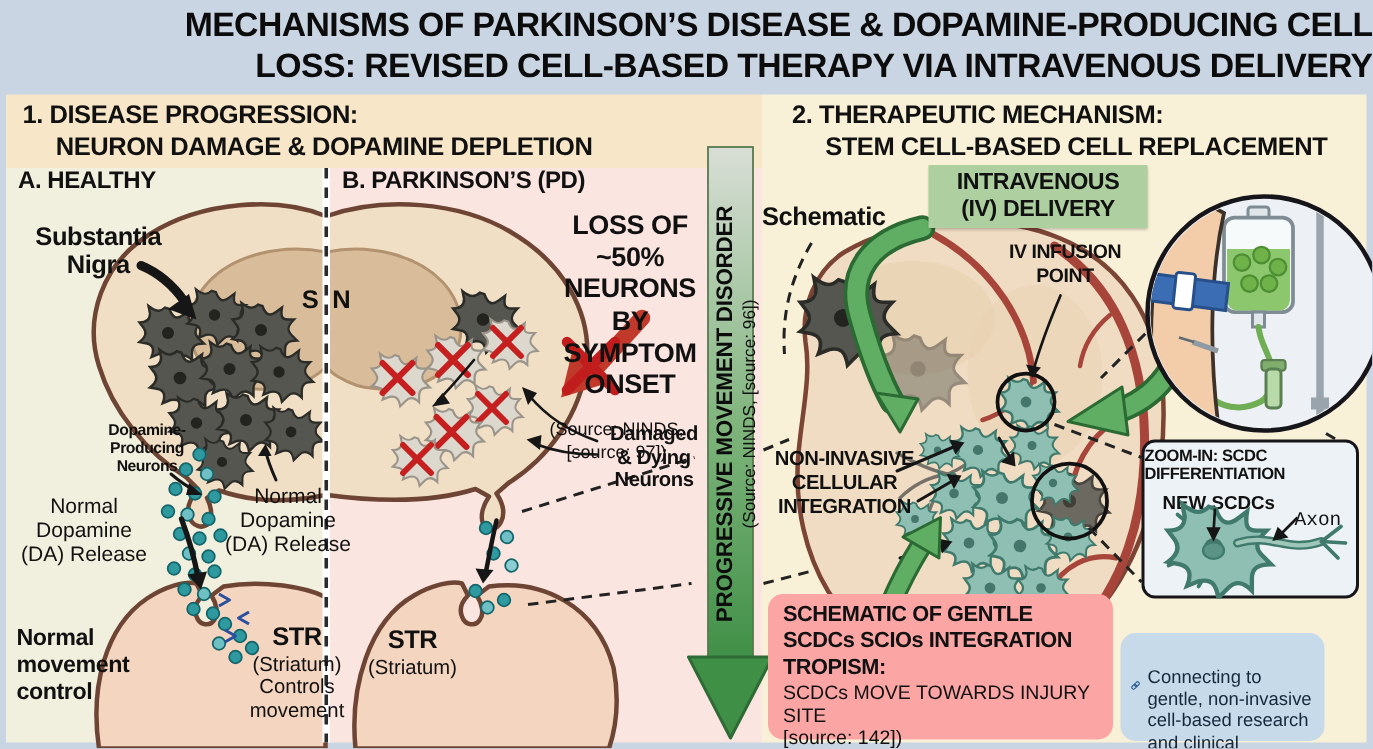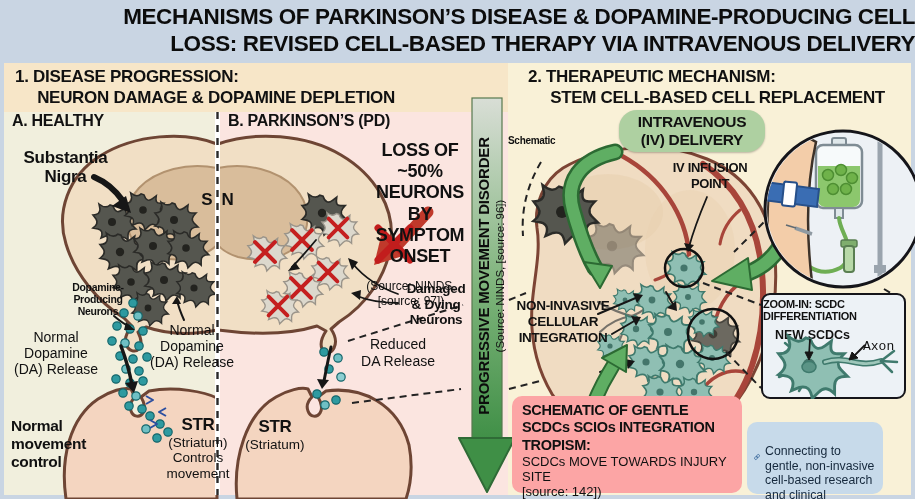--- a/index.html
+++ b/index.html
@@ -32,22 +32,22 @@
   .str-abbr{font-size:17px;font-weight:bold;letter-spacing:-0.3px;}
   .str-detail{font-size:13.5px;line-height:1.15;}
   #loss-block{left:350px;top:140px;width:122px;}
   #loss-stat{font-size:18px;font-weight:bold;letter-spacing:-0.3px;line-height:1.18;margin-left:18px;}
   #loss-source{font-size:12px;line-height:1.18;margin-top:12px;}
   #damaged{left:400px;top:281px;width:72px;font-size:13.5px;line-height:1.15;}
   #reduced{left:352px;top:336px;width:92px;font-size:14px;line-height:1.2;}
   #banner-text{left:304px;top:257px;width:380px;height:38px;transform:rotate(-90deg);transform-origin:center;text-align:center;}
   #banner-label{font-size:15px;font-weight:bold;letter-spacing:-0.2px;line-height:1.2;color:#0c0c0c;}
   #banner-source{font-size:11.5px;line-height:1.35;}
-  #schematic{left:508px;top:135px;font-size:10px;}
-  #iv-box{left:619px;top:110px;width:146px;background:#aed0a1;border-radius:18px;padding:3px 0;
+  #schematic{left:508px;top:135px;font-size:17px;}
+  #iv-box{left:619px;top:110px;width:146px;background:#aed0a1;border-radius:0;padding:3px 0;
           font-size:15.5px;font-weight:bold;letter-spacing:-0.3px;line-height:1.15;text-align:center;box-shadow:0 1px 2px rgba(0,0,0,.25);}
   #iv-infusion{left:646px;top:160px;width:128px;font-size:13px;line-height:1.2;}
   #integration{left:504px;top:298px;width:118px;font-size:13.5px;line-height:1.18;}
   #zoom-box{left:761px;top:293px;width:145px;height:106px;background:#edf2f6;border:2.5px solid #15151a;border-radius:9px;box-sizing:border-box;}
   #zoom-title{margin-top:3px;font-size:11px;font-weight:bold;letter-spacing:-0.3px;line-height:1.1;}
   #new-scdcs{position:absolute;left:12px;top:33px;font-size:12.5px;font-weight:bold;}
   #axon-lbl{position:absolute;left:100px;top:44px;font-size:13px;font-family:Liberation Mono, monospace;}
   #zoom-art{position:absolute;left:0;top:36px;}
   #tropism-box{left:512px;top:396px;width:230px;height:97px;background:#fca5a5;border-radius:10px;box-sizing:border-box;padding:6px 10px;}
   #tropism-heading{font-size:14.5px;font-weight:bold;letter-spacing:-0.3px;line-height:1.2;}
@@ -362,22 +362,20 @@
   <div class="lbl c" id="loss-block">
     <div class="pre" id="loss-stat">LOSS OF ~50%
 NEURONS BY
 SYMPTOM ONSET</div>
     <div class="pre" id="loss-source">(Source: NINDS,
 [source: 97])</div>
   </div>
   <div class="lbl pre c b" id="damaged">Damaged
 &amp; Dying
 Neurons</div>
-  <div class="lbl pre c" id="reduced">Reduced
-DA Release</div>
   <div class="lbl c" id="strB">
     <div class="str-abbr">STR</div>
     <div class="str-detail pre">(Striatum)</div>
   </div>
 
   <div class="lbl" id="banner-text">
     <div id="banner-label">PROGRESSIVE MOVEMENT DISORDER</div>
     <div id="banner-source">(Source: NINDS, [source: 96])</div>
   </div>
 

